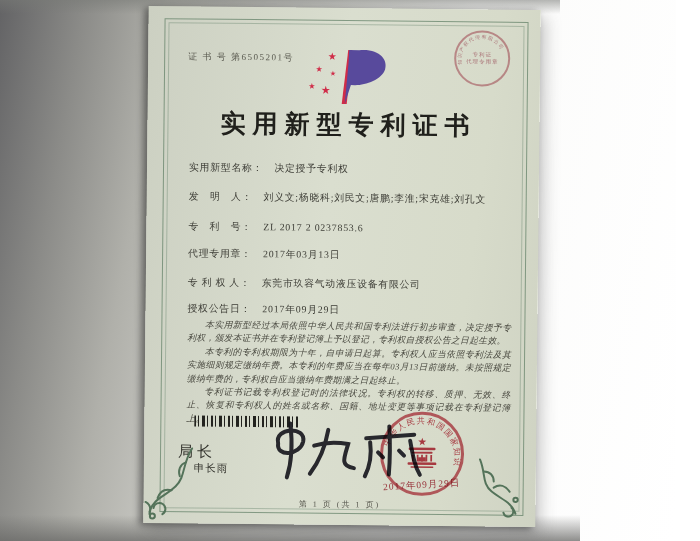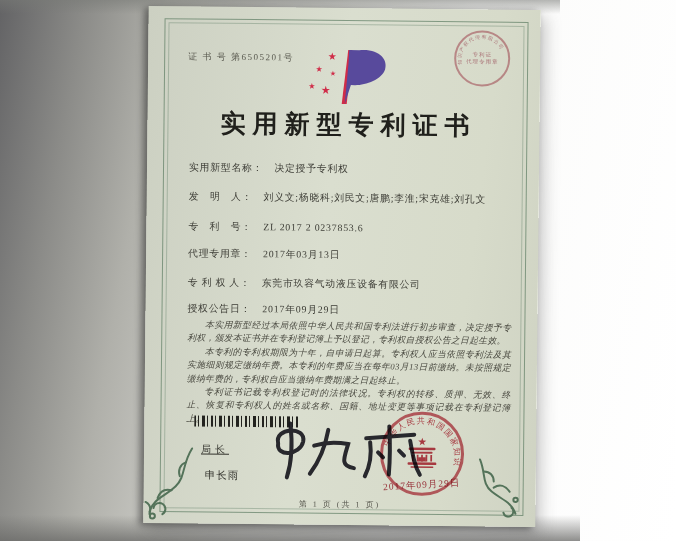--- a/index.html
+++ b/index.html
@@ -32,22 +32,22 @@
   .f0{top:155px}.f1{top:184px}.f2{top:214px}.f3{top:241px}.f4{top:270px}.f5{top:296px}
 
   .paragraphs{position:absolute;left:42px;right:26px;top:312px;font-size:8.8px;line-height:13.4px;
     color:#4a4a41;font-style:italic;letter-spacing:.3px;text-align:justify;}
   .paragraphs p{margin:0;text-indent:2em;}
 
   .barcode{position:absolute;left:50px;top:409px;width:104px;height:11px;
     background:repeating-linear-gradient(90deg,#23231f 0 2px,transparent 2px 4px,#23231f 4px 5px,
       transparent 5px 8px,#23231f 8px 11px,transparent 11px 13px,#23231f 13px 14px,transparent 14px 17px);}
 
-  .director-label{position:absolute;left:57px;top:436px;font-size:10px;color:#33332d;letter-spacing:4px;text-decoration:underline;}
-  .director-name{position:absolute;left:61px;top:455px;font-size:10.5px;color:#33332d;letter-spacing:1px;margin-top:7px;}
+  .director-label{position:absolute;left:34px;top:436px;font-size:15px;color:#33332d;letter-spacing:4px;}
+  .director-name{position:absolute;left:50px;top:455px;font-size:10.5px;color:#33332d;letter-spacing:1px;}
   .signature{position:absolute;left:118px;top:410px;width:170px;height:66px;opacity:.92;}
 
   .seal{position:absolute;left:236px;top:403px;width:84px;height:84px;border-radius:50%;
     border:3.5px solid rgba(194,56,71,.82);box-sizing:border-box;mix-blend-mode:multiply;opacity:.95;}
   .seal-ring{position:absolute;left:-4px;top:-4px;width:84px;height:84px;}
   .seal-emblem{position:absolute;left:16px;top:16px;width:46px;height:46px;}
   .seal-date{position:absolute;left:208px;top:470px;width:140px;text-align:center;
     font-size:9.5px;color:#b43c4a;letter-spacing:1px;transform:rotate(-4deg);mix-blend-mode:multiply;}
 
   .agency-stamp{position:absolute;left:306px;top:21px;width:56px;height:56px;border-radius:50%;

